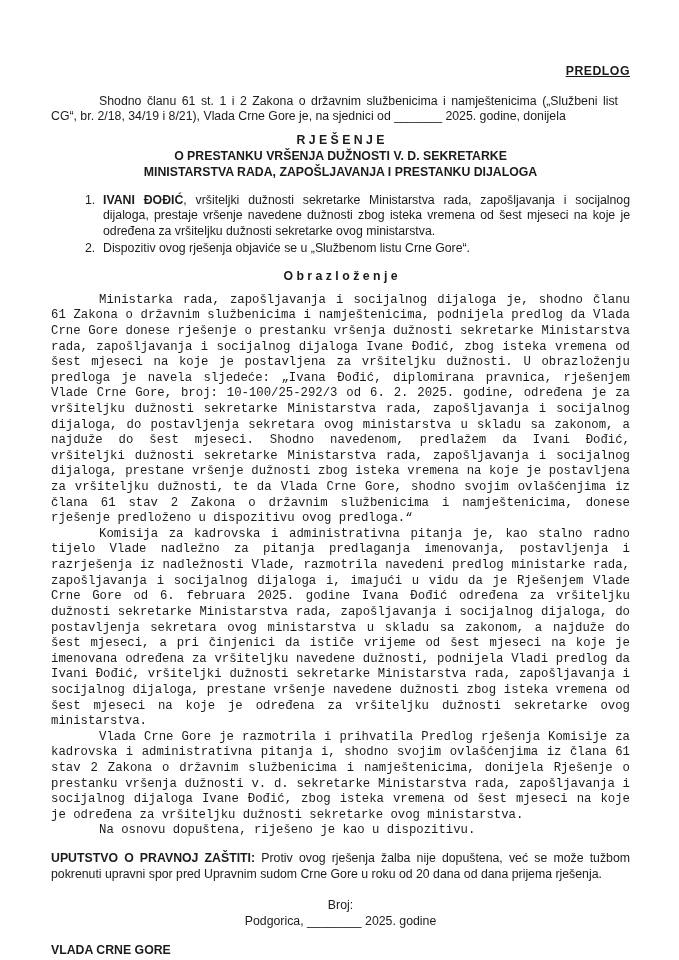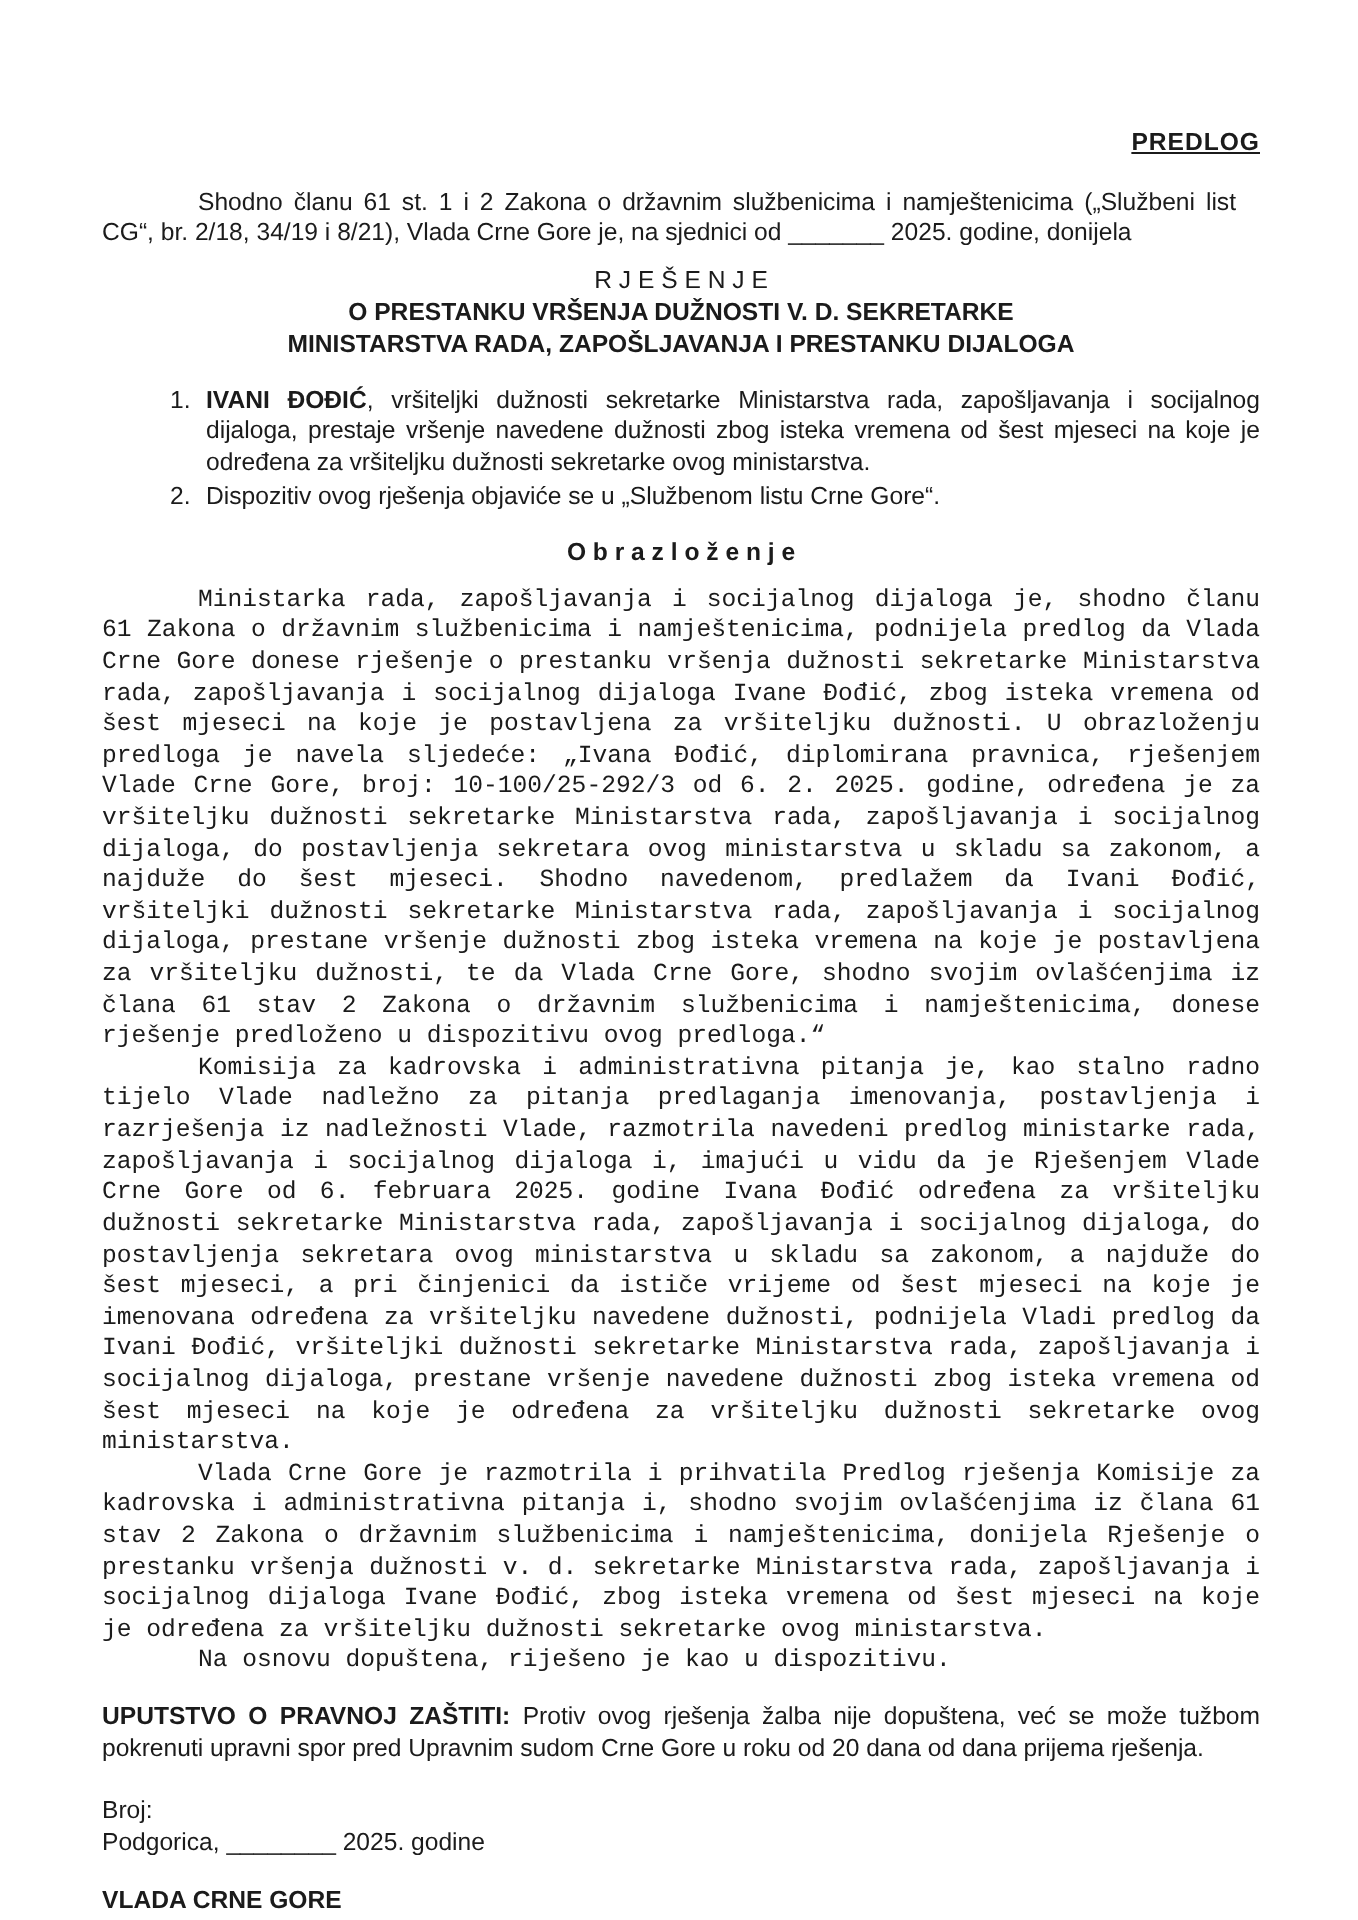--- a/index.html
+++ b/index.html
@@ -11,30 +11,30 @@
     font-family: "Liberation Sans", "DejaVu Sans", sans-serif;
     font-size: 12.3px;
     line-height: 1.27;
     box-sizing: border-box;
     padding: 64px 49px 16px 51px;
     overflow: hidden;
   }
   .b { font-weight: bold; }
   .predlog { text-align: right; font-weight: bold; margin: 0 0 14px 0; letter-spacing: 0.5px; text-decoration: underline; }
   .intro { margin: 0 12px 8px 0; text-align: justify; text-indent: 48px; }
-  .doc-title { text-align: center; font-weight: normal; margin: 8px 0 1px 0; }
+  .doc-title { text-align: center; font-weight: bold; margin: 8px 0 1px 0; }
   .doc-subtitle { text-align: center; font-weight: bold; margin: 0; }
   .list { margin: 12px 0 0 34px; }
   .list-item { display: flex; margin: 0 0 2px 0; }
   .list-num { flex: 0 0 18px; }
   .list-text { flex: 1; text-align: justify; }
   .expl-heading { text-align: center; font-weight: bold; margin: 12px 0 8px 0; }
   .para { margin: 0; text-align: justify; text-indent: 48px; font-family: Liberation Mono, monospace; }
   .legal { margin: 12px 0 0 0; text-align: justify; }
-  .meta { margin: 16px 0 0 0; }
+  .meta { margin: 16px 0 0 0; text-align: center; }
   .meta p { margin: 0; }
   .gov { font-weight: bold; margin: 14px 0 0 0; }
   .sign { width: 200px; margin: 0 0 0 286px; text-align: left; }
   .sign .t { font-weight: bold; margin: 0; }
   .sign .n { margin: 0; }
 </style>
 </head>
 <body>
 
 <div class="predlog">PREDLOG</div>

